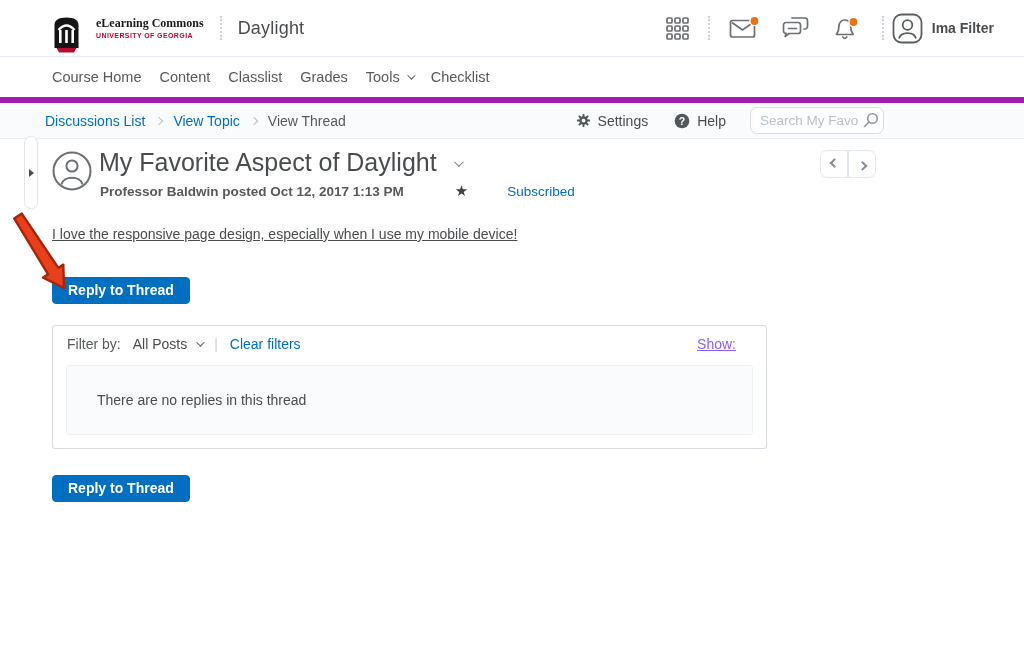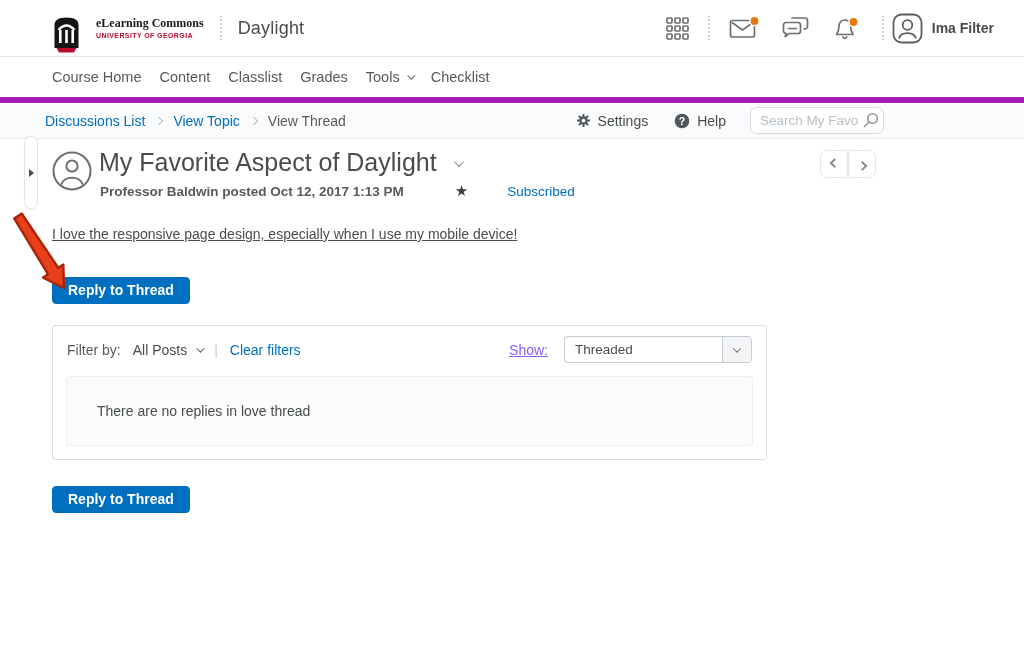--- a/index.html
+++ b/index.html
@@ -278,29 +278,23 @@
     <div class="filter-row">
       <span class="filter-label">Filter by:</span>
       <button class="filter-dd">
         <span>All Posts</span>
         <span class="chev sm"></span>
       </button>
       <span class="pipe">|</span>
       <a class="clear-link">Clear filters</a>
       <span class="filter-spacer"></span>
       <span class="show-label">Show:</span>
-      <button class="select">
-        <span class="sel-val">Threaded</span>
-        <span class="sel-arrow">
-            <span class="chev sm" style="border-color:#6b7073;transform:rotate(45deg) translate(-1px,-1px);"></span>
-          </span>
-      </button>
     </div>
     <div class="empty-box">
-      <span>There are no replies in love thread</span>
+      <span>There are no replies in this thread</span>
     </div>
   </section>
 
   <div>
     <button class="reply-btn bottom">Reply to Thread</button>
   </div>
 
 </main>
 
 </body></html>

